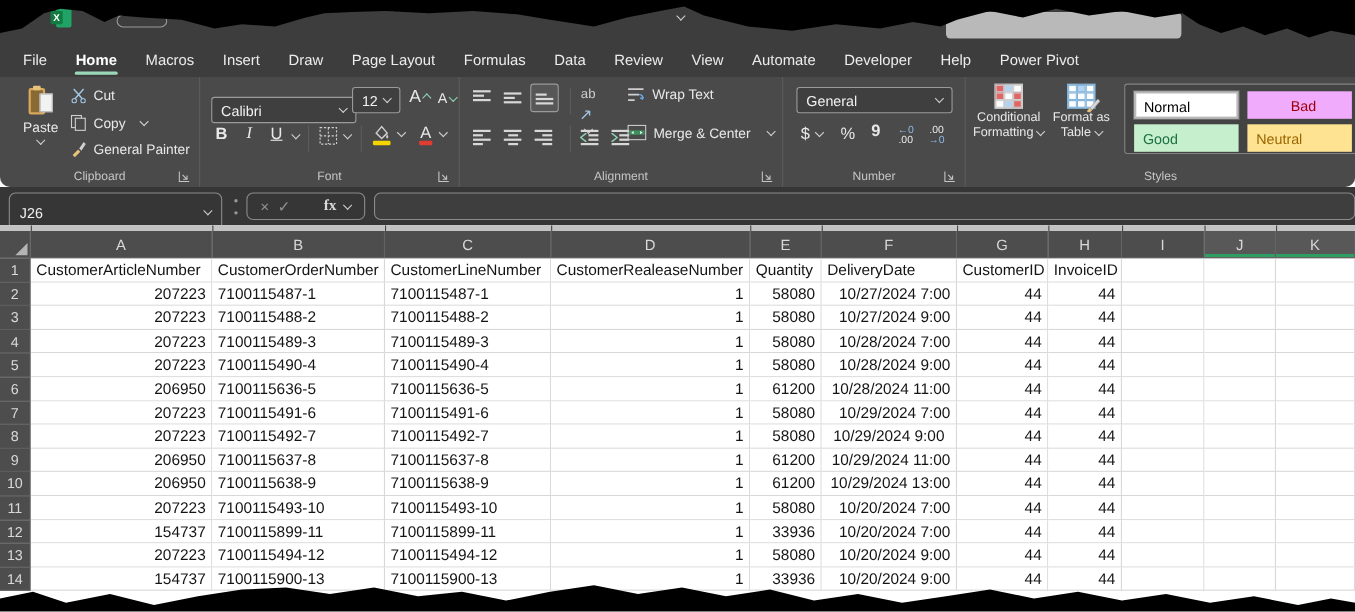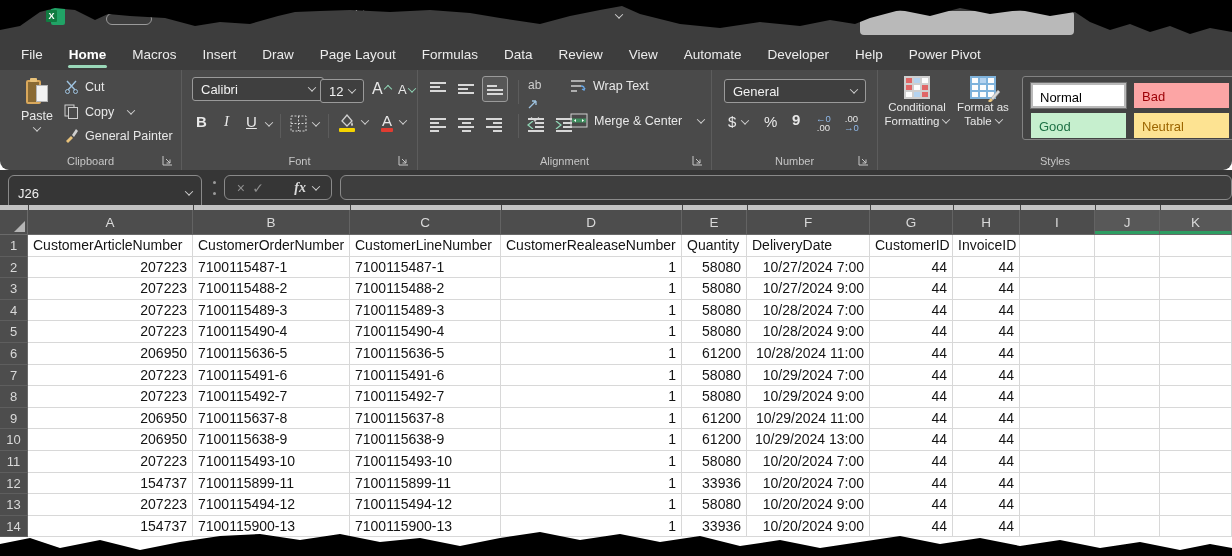--- a/index.html
+++ b/index.html
@@ -40,21 +40,21 @@
   
   .clipboard-ic { position:relative; width:22px; height:28px; }
   .clipboard-ic .board { position:absolute; left:0; top:2px; width:15px; height:24px; border:2px solid #d9a85c; border-radius:2px; background:#8a6a33; }
   .clipboard-ic .tab2 { position:absolute; left:4px; top:0; width:7px; height:4px; background:#e8c27a; border-radius:1px; }
   .clipboard-ic .page { position:absolute; right:0; top:7px; width:12px; height:17px; background:#f2f2f2; border:1px solid #b5b5b5; }
 
   
   .lines { display:inline-block; width:16px; height:13px; position:relative; }
   .lines i { position:absolute; left:0; height:2px; background:#d8d8d8; }
 
-  .fx-italic { font-style:italic; font-family:"Liberation Serif", serif; font-weight:bold;margin-left:23px; }
+  .fx-italic { font-family:"Liberation Serif", serif; font-weight:bold;margin-left:23px; }
 
   
   #style-gallery { position:absolute; left:144px; top:6px; width:218px; height:64px; background:#434343; border:1px solid #828282; border-radius:3px; overflow:hidden; }
   .style-chip { position:absolute; width:95px; height:25px; font-size:13px; line-height:25px; padding-left:7px; border:1px solid transparent; }
   .style-chip.normal { border:2px solid #b9b9b9; outline:1px solid #6e6e6e; }
   .mini-grid { display:grid; grid-template-columns:repeat(3,8px); grid-template-rows:repeat(3,7px); border:1px solid #cfcfcf; }
   .mini-grid i { border:0.5px solid #cfcfcf; background:#fdfdfd; }
 
   
   #formula-row { position:absolute; left:0; top:170px; width:1232px; height:35px; background:#363636; }
@@ -158,21 +158,21 @@
         <span>General Painter</span>
       </div>
       <div class="grp-label">Clipboard</div>
       <svg class="launcher" style="right:8px;">
           <path d="M1,1 V10 H10" stroke="#c6c6c6" fill="none"></path>
           <path d="M4,4 L8,8 M8,4.5 V8 H4.5" stroke="#c6c6c6" fill="none"></path>
         </svg>
     </div>
 
     <div class="grp" style="left:182px; width:236px;">
-      <div class="combo" style="left:10px; top:7px; width:132px;">
+      <div class="combo" style="left:10px; top:18px; width:132px;">
         <span>Calibri</span>
           <span class="chev"></span>
       </div>
       <div class="combo" style="left:138px; top:9px; width:44px;">
         <span>12</span>
           <span class="chev"></span>
       </div>
       <div class="rbtn" style="left:190px; top:10px; font-size:16px;">
         <span class="glyph" style="font-size:16px;">A</span>
           <span class="chev" style="transform:rotate(-135deg); margin-left:-4px; color:#8fd4b4;"></span>
@@ -378,21 +378,21 @@
             <i style="background:#e06666;"></i>
         </span>
         <span>Conditional</span>
         <span style="display:flex;align-items:center;gap:4px;">
             <span>Formatting</span>
             <span class="chev"></span>
           </span>
       </div>
       <div id="style-gallery">
           <div class="style-chip normal" style="left: 8px; top: 6px; background: rgb(255, 255, 255); color: rgb(0, 0, 0);">Normal</div>
-          <div class="style-chip" style="left: 111px; top: 6px; background: #fca5a5; color: rgb(156, 0, 6);">Bad</div>
+          <div class="style-chip" style="left: 111px; top: 6px; background: #f0abfc; color: rgb(156, 0, 6); text-align: center;">Bad</div>
           <div class="style-chip" style="left: 8px; top: 36px; background: rgb(198, 239, 206); color: rgb(30, 113, 69);">Good</div>
           <div class="style-chip" style="left: 111px; top: 36px; background: rgb(253, 227, 146); color: rgb(156, 101, 0);">Neutral</div>
         </div>
       <div class="grp-label" style="right:auto; width:354px;">Styles</div>
     </div>
   </div>
 
   <div id="formula-row">
     <div id="name-box">
       <span>J26</span>
@@ -540,21 +540,21 @@
           <div class="cell" style="width: 65px; line-height: 20.6px; text-align: left;"></div>
           <div class="cell" style="width: 72px; line-height: 20.6px; text-align: left;"></div>
         </div>
         <div class="row" style="height: 21.6px;">
           <div class="rowhdr" style="line-height: 21.6px;">8</div>
           <div class="cell" style="width: 165px; line-height: 20.6px; text-align: right;">207223</div>
           <div class="cell" style="width: 157px; line-height: 20.6px; text-align: left;">7100115492-7</div>
           <div class="cell" style="width: 151px; line-height: 20.6px; text-align: left;">7100115492-7</div>
           <div class="cell" style="width: 181px; line-height: 20.6px; text-align: right;">1</div>
           <div class="cell" style="width: 65px; line-height: 20.6px; text-align: right;">58080</div>
-          <div class="cell" style="width: 123px; line-height: 20.6px; text-align: right;">10/29/2024 9:00</div>
+          <div class="cell" style="width: 123px; line-height: 20.6px; text-align: center;">10/29/2024 9:00</div>
           <div class="cell" style="width: 83px; line-height: 20.6px; text-align: right;">44</div>
           <div class="cell" style="width: 67px; line-height: 20.6px; text-align: right;">44</div>
           <div class="cell" style="width: 75px; line-height: 20.6px; text-align: left;"></div>
           <div class="cell" style="width: 65px; line-height: 20.6px; text-align: left;"></div>
           <div class="cell" style="width: 72px; line-height: 20.6px; text-align: left;"></div>
         </div>
         <div class="row" style="height: 21.6px;">
           <div class="rowhdr" style="line-height: 21.6px;">9</div>
           <div class="cell" style="width: 165px; line-height: 20.6px; text-align: right;">206950</div>
           <div class="cell" style="width: 157px; line-height: 20.6px; text-align: left;">7100115637-8</div>

